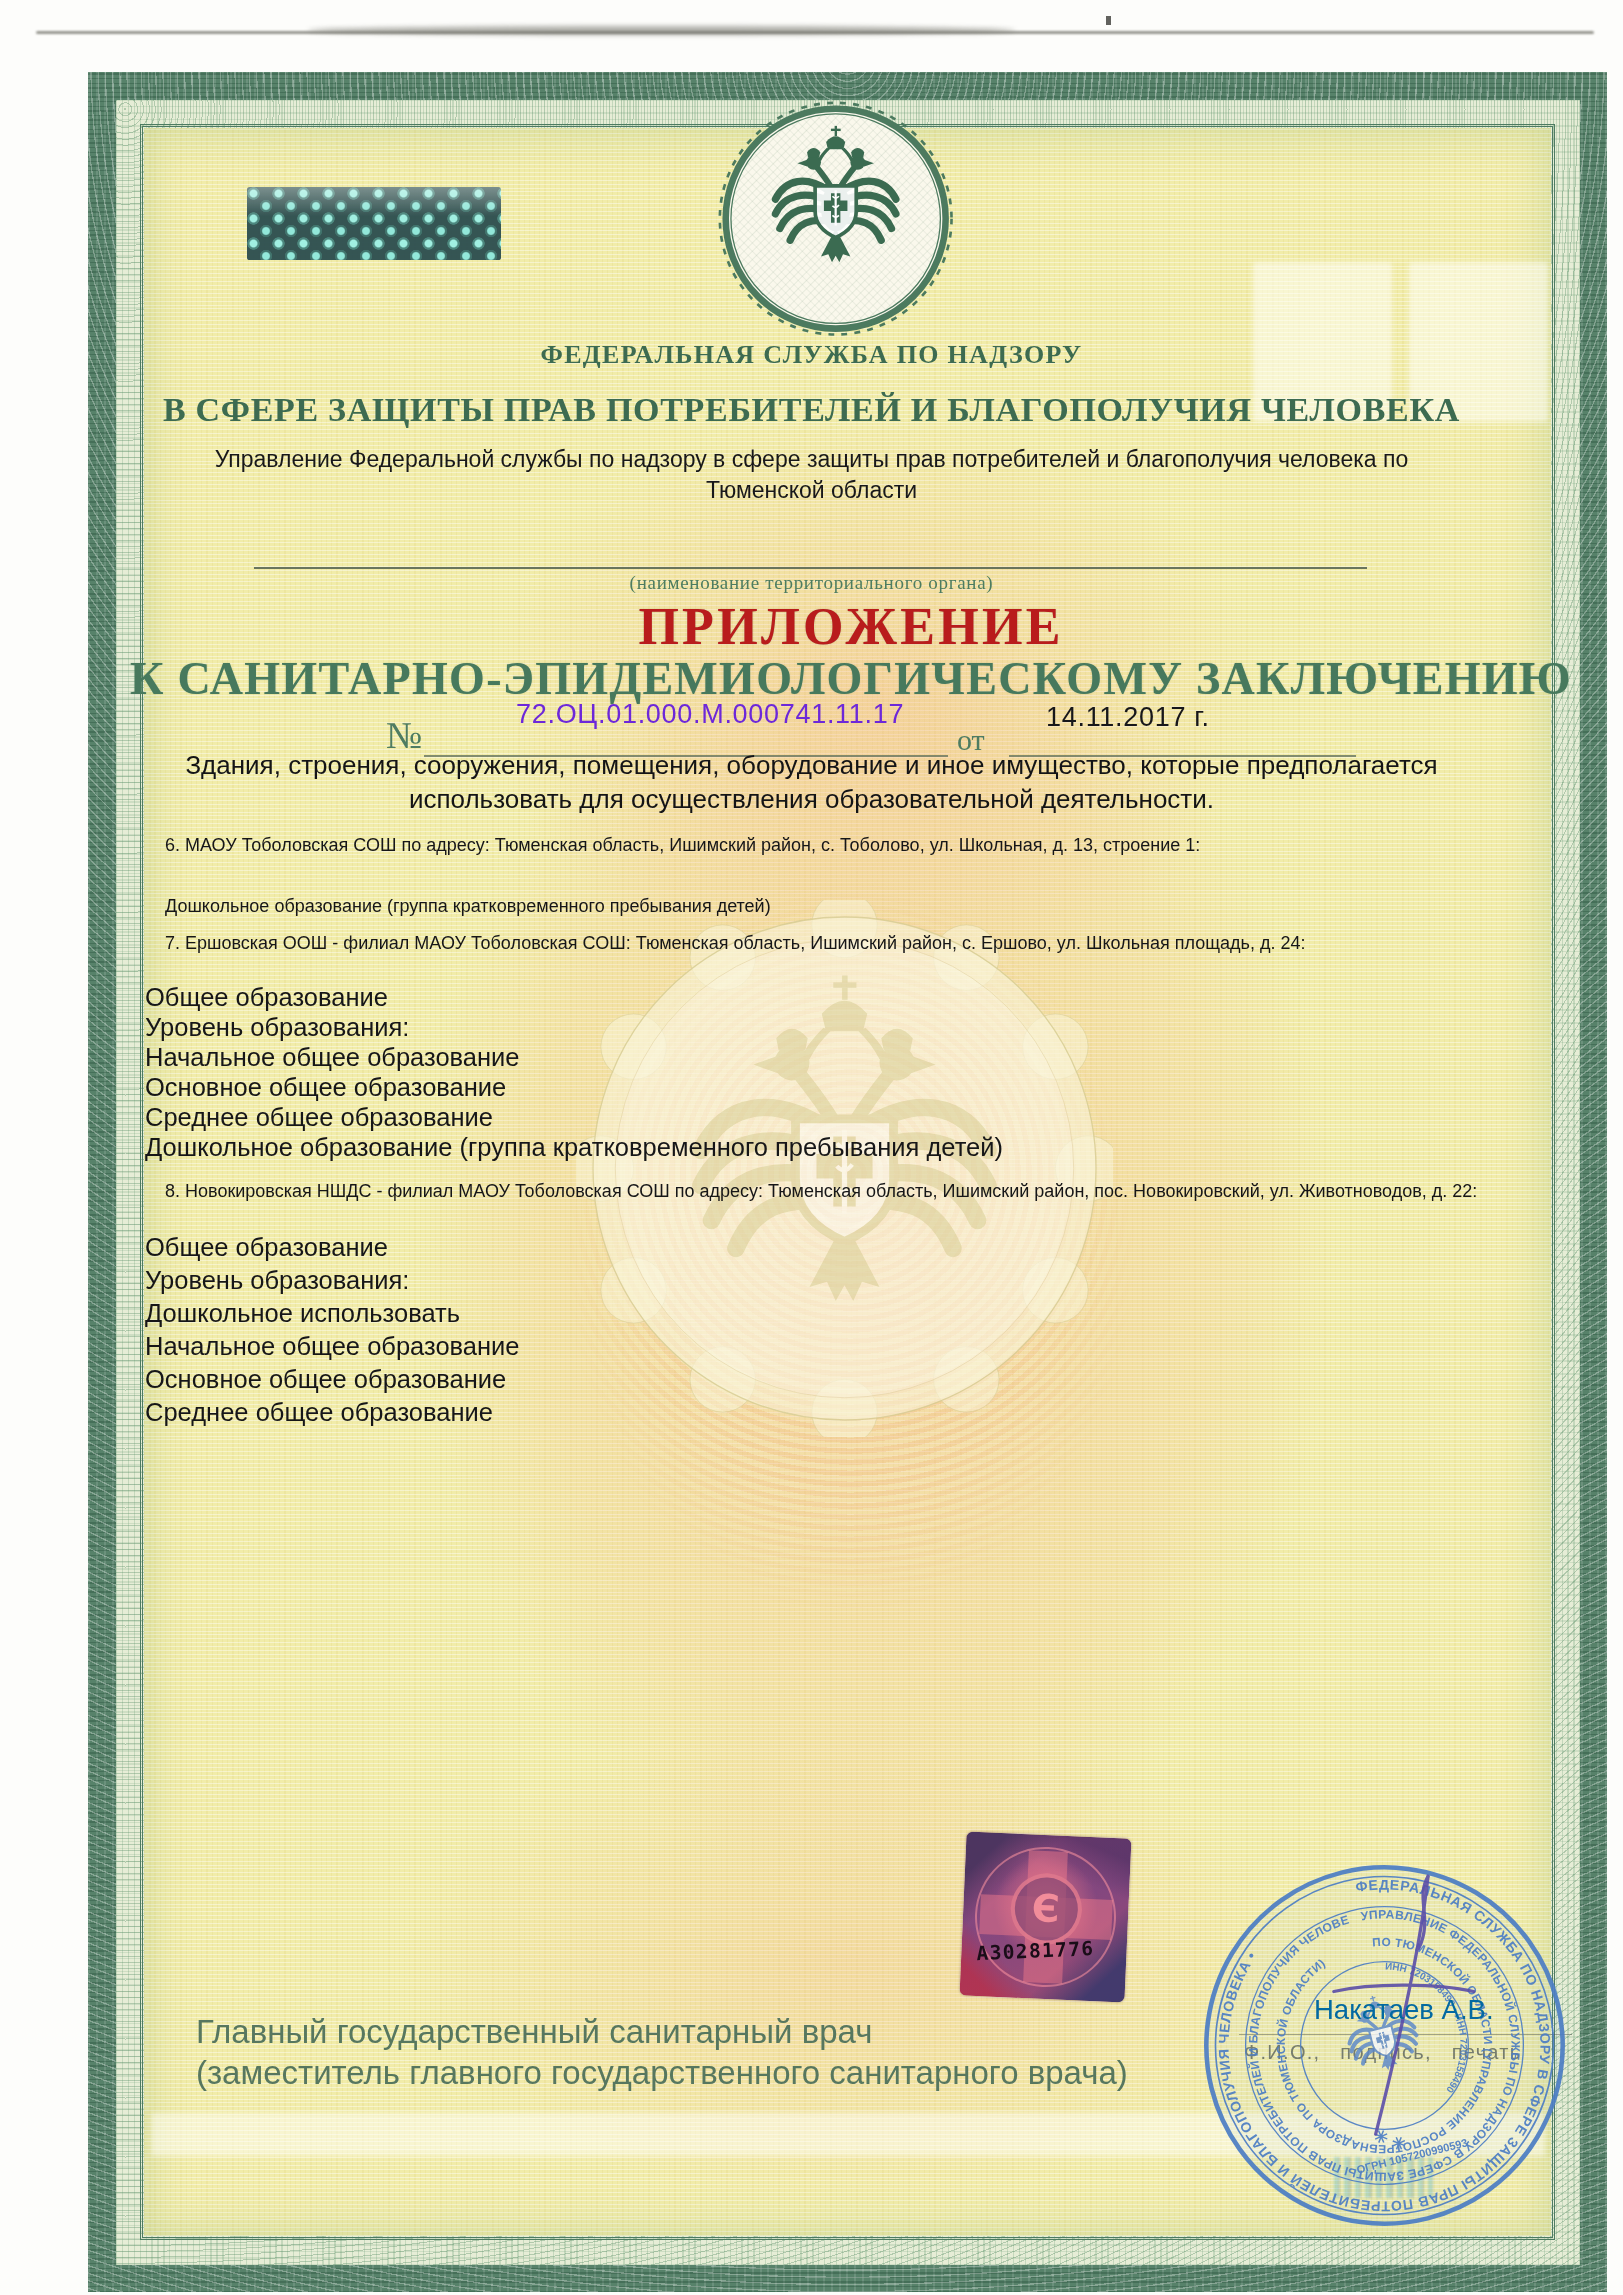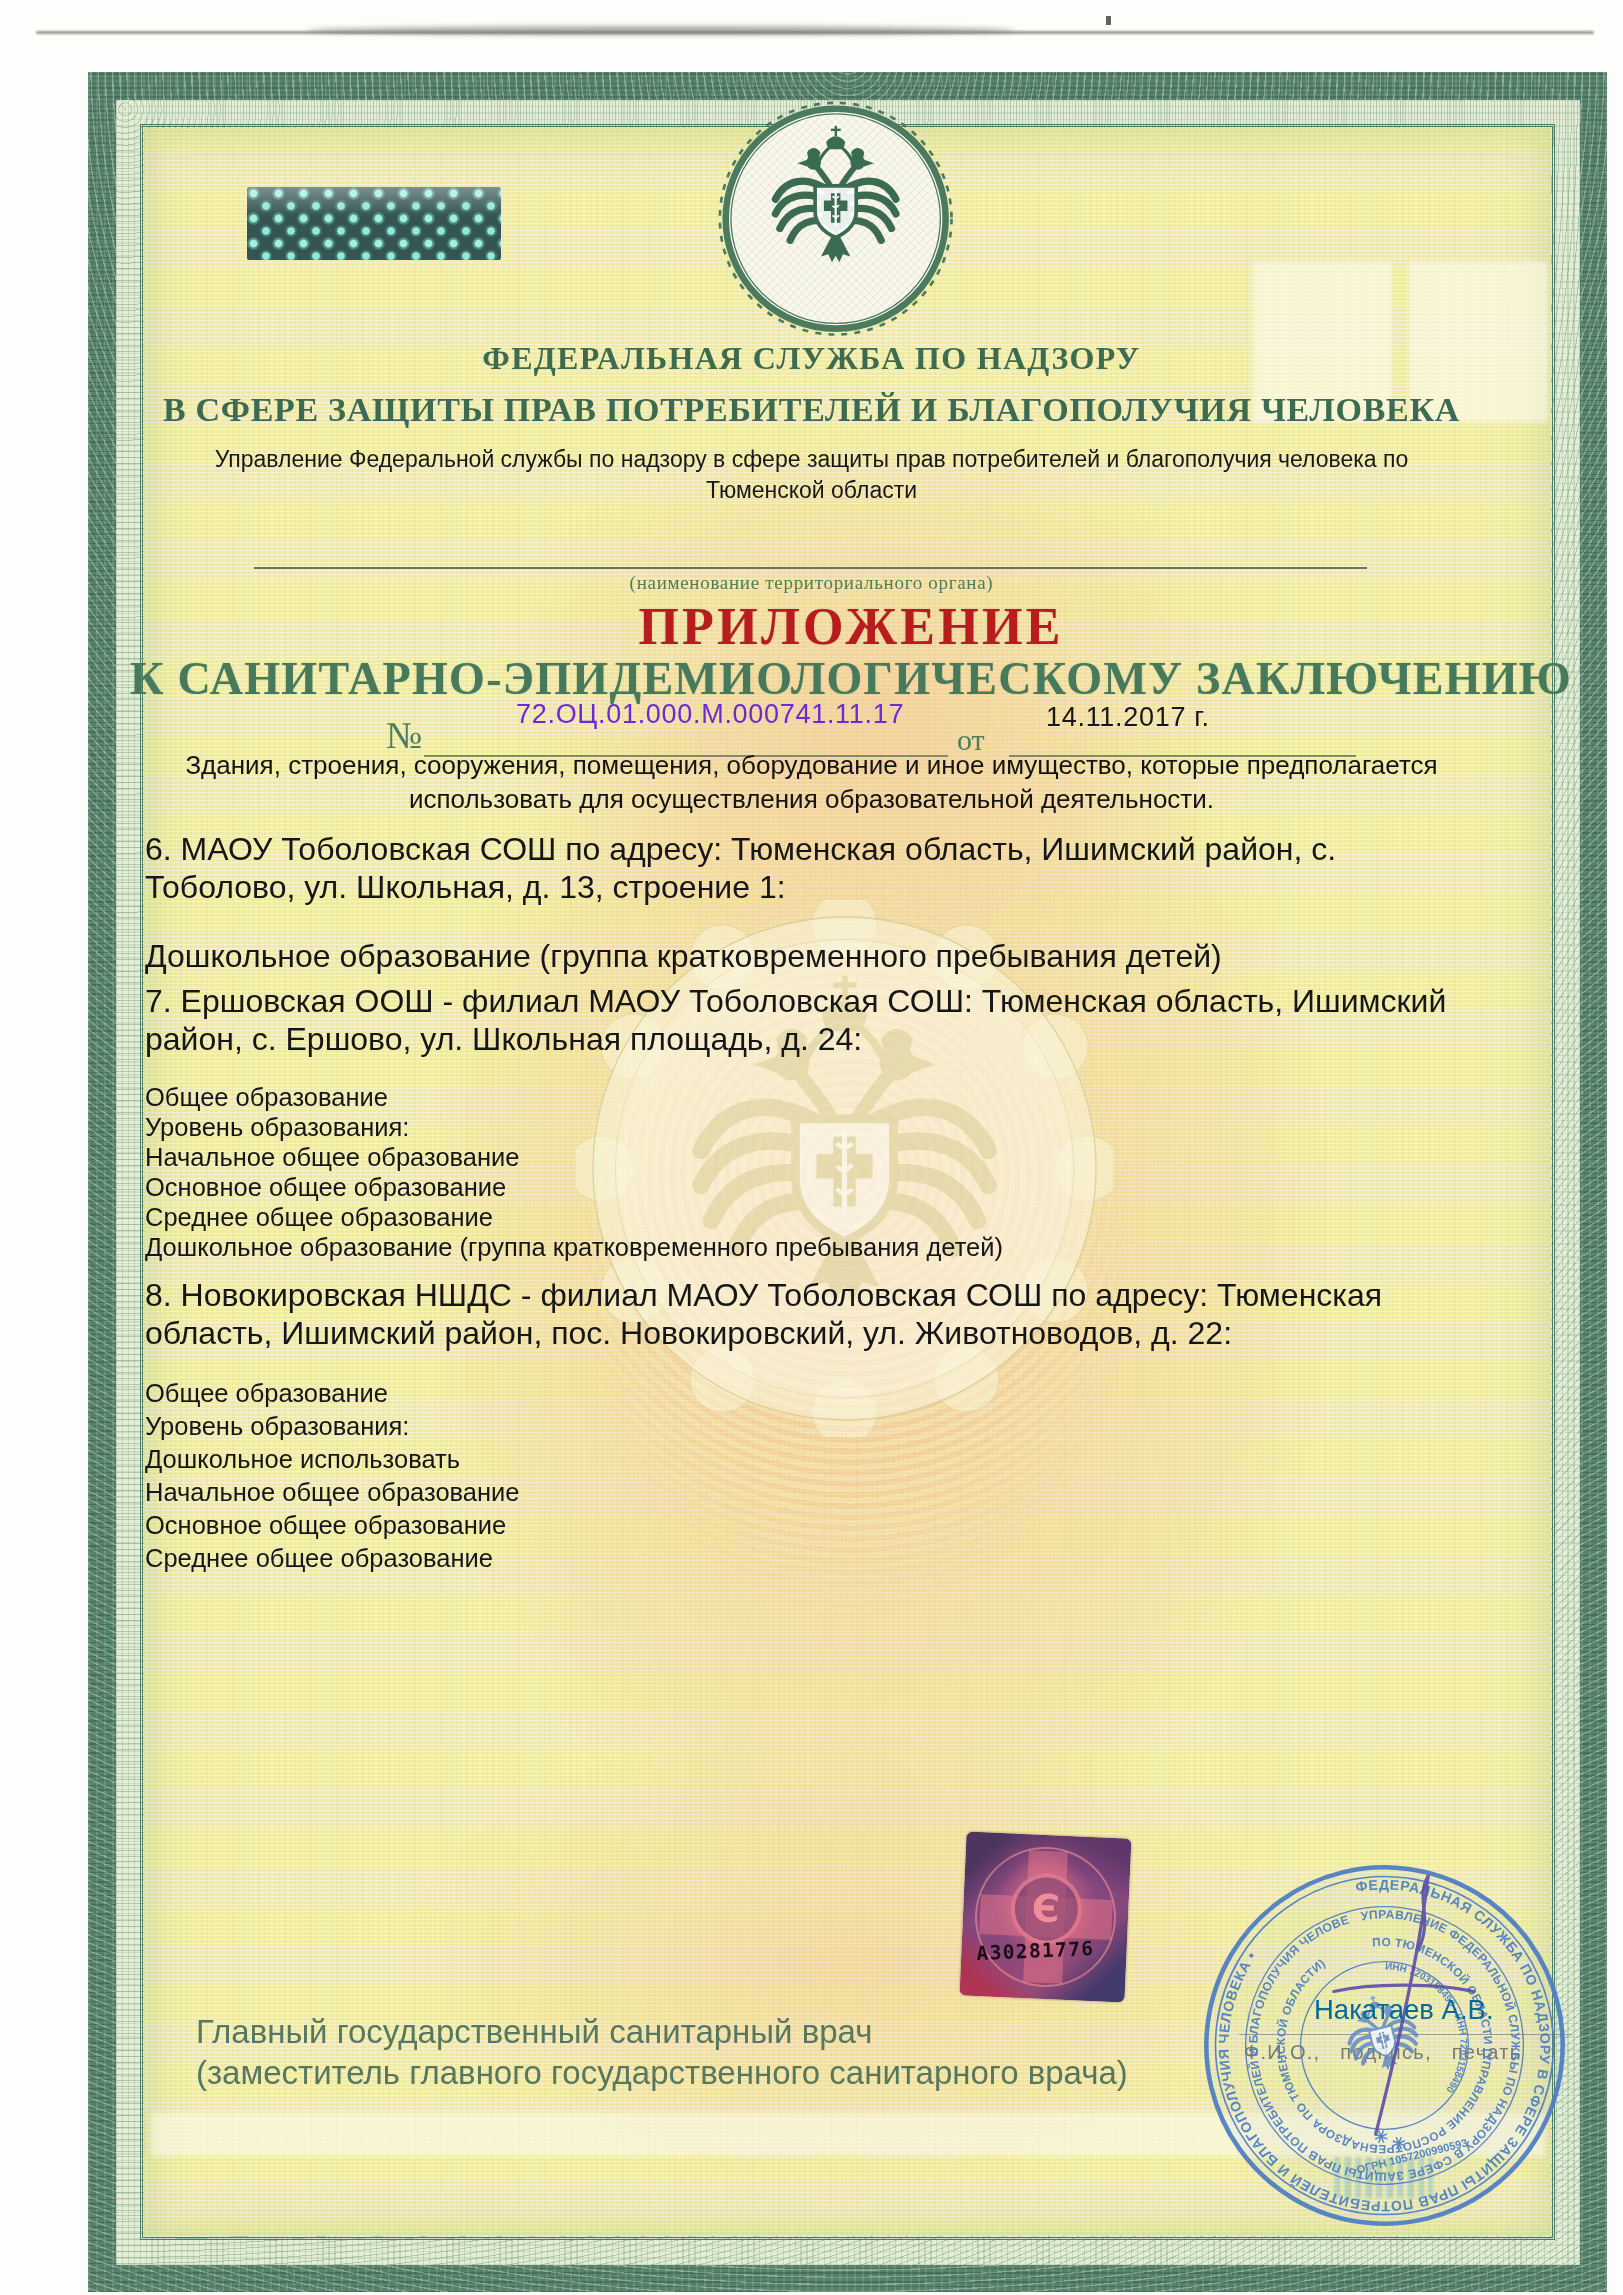--- a/index.html
+++ b/index.html
@@ -48,39 +48,39 @@
   .foil-strip{left:247px;top:187px;width:254px;height:73px;border-radius:2.6px;opacity:.96;
         background-color:#2e4f50;
         background-image:
           linear-gradient(180deg, rgba(255,255,255,.35), rgba(255,255,255,0) 40%),
           radial-gradient(circle at 6.5px 6.5px, #9ef0e4 0 3.3px, #46837c 4.6px 5.9px, rgba(0,0,0,0) 6.5px),
           radial-gradient(circle at 19px 19px, #8fe8dc 0 3.3px, #3a6f6a 4.6px 5.9px, rgba(0,0,0,0) 6.5px);
         background-size:auto,25px 25px,25px 25px;}
   
   .center-wrap{left:0;right:0;text-align:center;}
   .serif-green{font-family:"Liberation Serif",serif;font-weight:bold;color:#3d6b51;}
-  .hdr1{top:340px;font-size:32px;letter-spacing:1.3px;}
+  .hdr1{top:340px;font-size:26px;letter-spacing:1.3px;}
   .hdr2{top:391px;font-size:34px;letter-spacing:0.7px;}
   .dept{top:446px;font-size:23px;color:#18181a;}
   .dept2{top:477px;font-size:23px;color:#18181a;}
   .rule{left:254px;top:567px;width:1113px;height:2px;background:#51604f;opacity:.85;}
   .org-caption{top:572px;font-size:19px;font-weight:normal;color:#4d7c60;letter-spacing:0.7px;}
   .title-wrap{left:118px;right:39px;text-align:center;}
   .ttl1{top:597px;font-size:52px;letter-spacing:3.3px;color:#b91c1c;text-shadow:0 0 1.3px rgba(71,121,93,.35);}
   .ttl2{top:652px;font-size:46px;letter-spacing:1.3px;color:#47795d;text-shadow:0 0 1.3px rgba(71,121,93,.35);}
   .num{left:516px;top:699px;font-size:27px;color:#6d28d9;letter-spacing:0.7px;}
   .date{left:1046px;top:702px;font-size:27px;color:#17171a;letter-spacing:0.7px;}
   .no-label{left:386px;top:713px;font-size:38px;font-family:"Liberation Serif",serif;color:#4e7c62;}
   .ot-label{left:957px;top:723px;font-size:30px;font-family:"Liberation Serif",serif;color:#4e7c62;}
   .blank-line{height:2px;background:#66755f;opacity:.8;}
   .subj{font-size:26px;color:#141416;text-align:center;}
   .subj1{top:750px;}
   .subj2{top:784px;}
   .body-block{left:145px;top:830px;width:1337px;color:#161618;}
-  .body-block p{margin:0;font-size:32px;line-height:38px;}
+  .body-block p{margin:0;font-size:18px;line-height:30px;padding-left:20px;}
   .body-block ul{margin:0;padding:0;list-style:none;font-size:25.5px;line-height:30px;}
   #s6i{margin-top:31px;}
   #s7h{margin-top:7px;}
   #s7items{margin-top:23.6px;}
   #s8h{margin-top:14.4px;}
   #s8items{margin-top:25px;}
   #s8items li{line-height:33px;}
   .sig-block{left:196px;top:2011px;font-size:33px;line-height:41px;color:#57775f;}
   .sig-name{left:1314px;top:1994px;font-size:27.5px;font-weight:500;color:#0369a1;z-index:8;}
   .sig-caption{left:1244px;top:2041px;width:340px;font-size:20px;color:rgba(82,88,80,.78);

